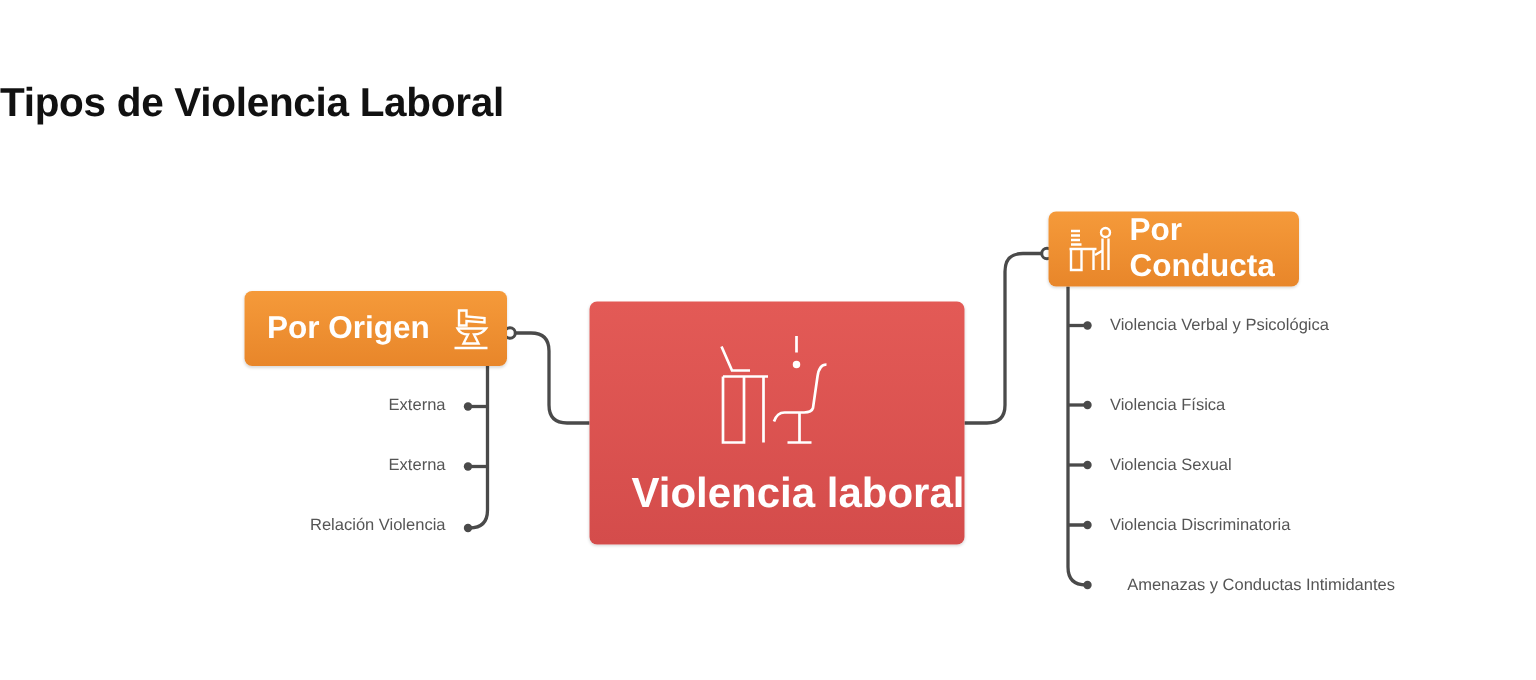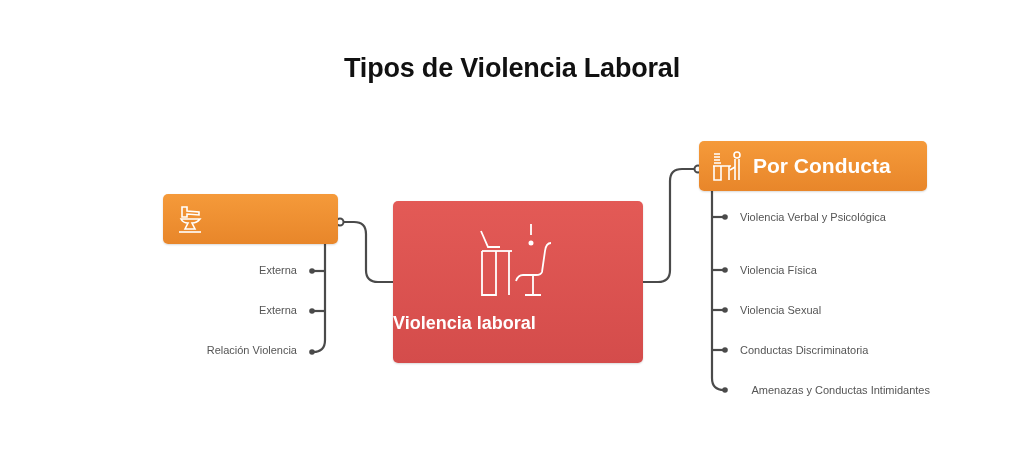--- a/index.html
+++ b/index.html
@@ -1,21 +1,21 @@
 <!DOCTYPE html>
 <html><head>
   <meta charset="utf-8">
   <style>
     html, body { margin: 0; padding: 0; }
     body { width: 1024px; height: 453px; background: #ffffff; position: relative; overflow: hidden; font-family: "Liberation Sans", sans-serif; }
-    .title { position: absolute; left: 0; width: 1024px; top: 53px; text-align: center; font-weight: bold; font-size: 27px; color: #111111; letter-spacing: -0.2px; }
+    .title { position: absolute; left: 0; width: 1024px; top: 53px; text-align: left; font-weight: bold; font-size: 27px; color: #111111; letter-spacing: -0.2px; }
     svg.links { position: absolute; left: 0; top: 0; }
     .node-orange { position: absolute; background: linear-gradient(#f59a3a, #e8862a); border-radius: 5px; color: #ffffff; font-weight: bold; font-size: 21px; display: flex; align-items: center; box-shadow: 0 1px 2px rgba(0,0,0,0.15); }
     .center { position: absolute; left: 393px; top: 201px; width: 250px; height: 162px; background: linear-gradient(#e35a56, #d44c4b); border-radius: 5px; color: #fff; box-shadow: 0 1px 2px rgba(0,0,0,0.15); }
-    .center-label { position: absolute; left: 0; right: 0; top: 112px; text-align: left; font-weight: bold; font-size: 18px; }
+    .center-label { position: absolute; left: 0; right: 0; top: 112px; text-align: right; font-weight: bold; font-size: 28px; }
     .leaf { position: absolute; font-size: 11px; color: #555555; line-height: 20px; }
     .leaf.right { text-align: left; }
   </style>
 </head>
 <body>
 
 <div class="title">Tipos de Violencia Laboral</div>
 
 <svg class="links" width="1024" height="453">
   <g stroke="#4a4a4a" stroke-width="2.2" fill="none">
@@ -44,20 +44,21 @@
       <circle cx="725" cy="350" r="2.8"></circle>
       <circle cx="725" cy="390" r="2.8"></circle>
   </g>
   <g fill="#ffffff" stroke="#4a4a4a" stroke-width="2">
     <circle cx="340" cy="222" r="3.5"></circle>
     <circle cx="698" cy="169" r="3.5"></circle>
   </g>
 </svg>
 
 <div class="node-orange" style="left:163px; top:194px; width:175px; height:50px;">
+  <span style="margin-left:15px;">Por Origen</span>
   <span style="margin-left:12px; display:inline-flex;">
     <svg width="30" height="30" viewBox="0 0 30 30" fill="none" stroke="#fff" stroke-width="1.6">
       <path d="M7 3 L12 3 L12 7 L24 8 L24 11 L12 10 L12 13 L7 13 Z"></path>
       <path d="M6 15 H25 Q22 19 17 19 L20 25 H10 L13 19 Q8 19 6 15 Z"></path>
       <path d="M4 28 H26"></path>
     </svg>
   </span>
 </div>
 
 <div class="leaf right" style="right:727px; top:260px;">Externa</div>
@@ -73,29 +74,29 @@
       <path d="M31 30 V74"></path>
       <path d="M53 3 V14"></path>
       <circle cx="53" cy="22" r="1.6" fill="#fff"></circle>
       <path d="M73 22 Q68 22 67 30 L64 51 Q63 54 58 54 H45 Q40 54 38 60"></path>
       <path d="M55 54 V74 M47 74 H63"></path>
     </svg>
   </span>
   <div class="center-label">Violencia laboral</div>
 </div>
 
-<div class="node-orange" style="left:699px; top:141px; width:228px; height:50px;align-items:center;">
+<div class="node-orange" style="left:699px; top:141px; width:167px; height:50px;align-items:center;">
   <span style="margin-left:12px; display:inline-flex;">
     <svg width="32" height="32" viewBox="0 0 32 32" fill="none" stroke="#fff" stroke-width="1.6">
       <path d="M3 4 H9 M3 7 H9 M3 10 H9 M3 13 H10"></path>
       <path d="M2 16 H20 M3 16 V30 H10 V16 M18 16 V30"></path>
       <circle cx="26" cy="5" r="3"></circle>
       <path d="M24 9 L24 30 M28 9 L28 30 M24 17 L19 20"></path>
     </svg>
   </span>
   <span style="margin-left:10px;">Por Conducta</span>
 </div>
 
 <div class="leaf" style="left:740px; top:207px; width:150px;">Violencia Verbal y Psicológica</div>
 <div class="leaf" style="left:740px; top:260px;">Violencia Física</div>
 <div class="leaf" style="left:740px; top:300px;">Violencia Sexual</div>
-<div class="leaf" style="left:740px; top:340px;">Conductas Discriminatoria</div>
+<div class="leaf" style="left:740px; top:340px;">Violencia Discriminatoria</div>
 <div class="leaf" style="left:740px; top:380px; width:190px;text-align:right;">Amenazas y Conductas Intimidantes</div>
 
 </body></html>

